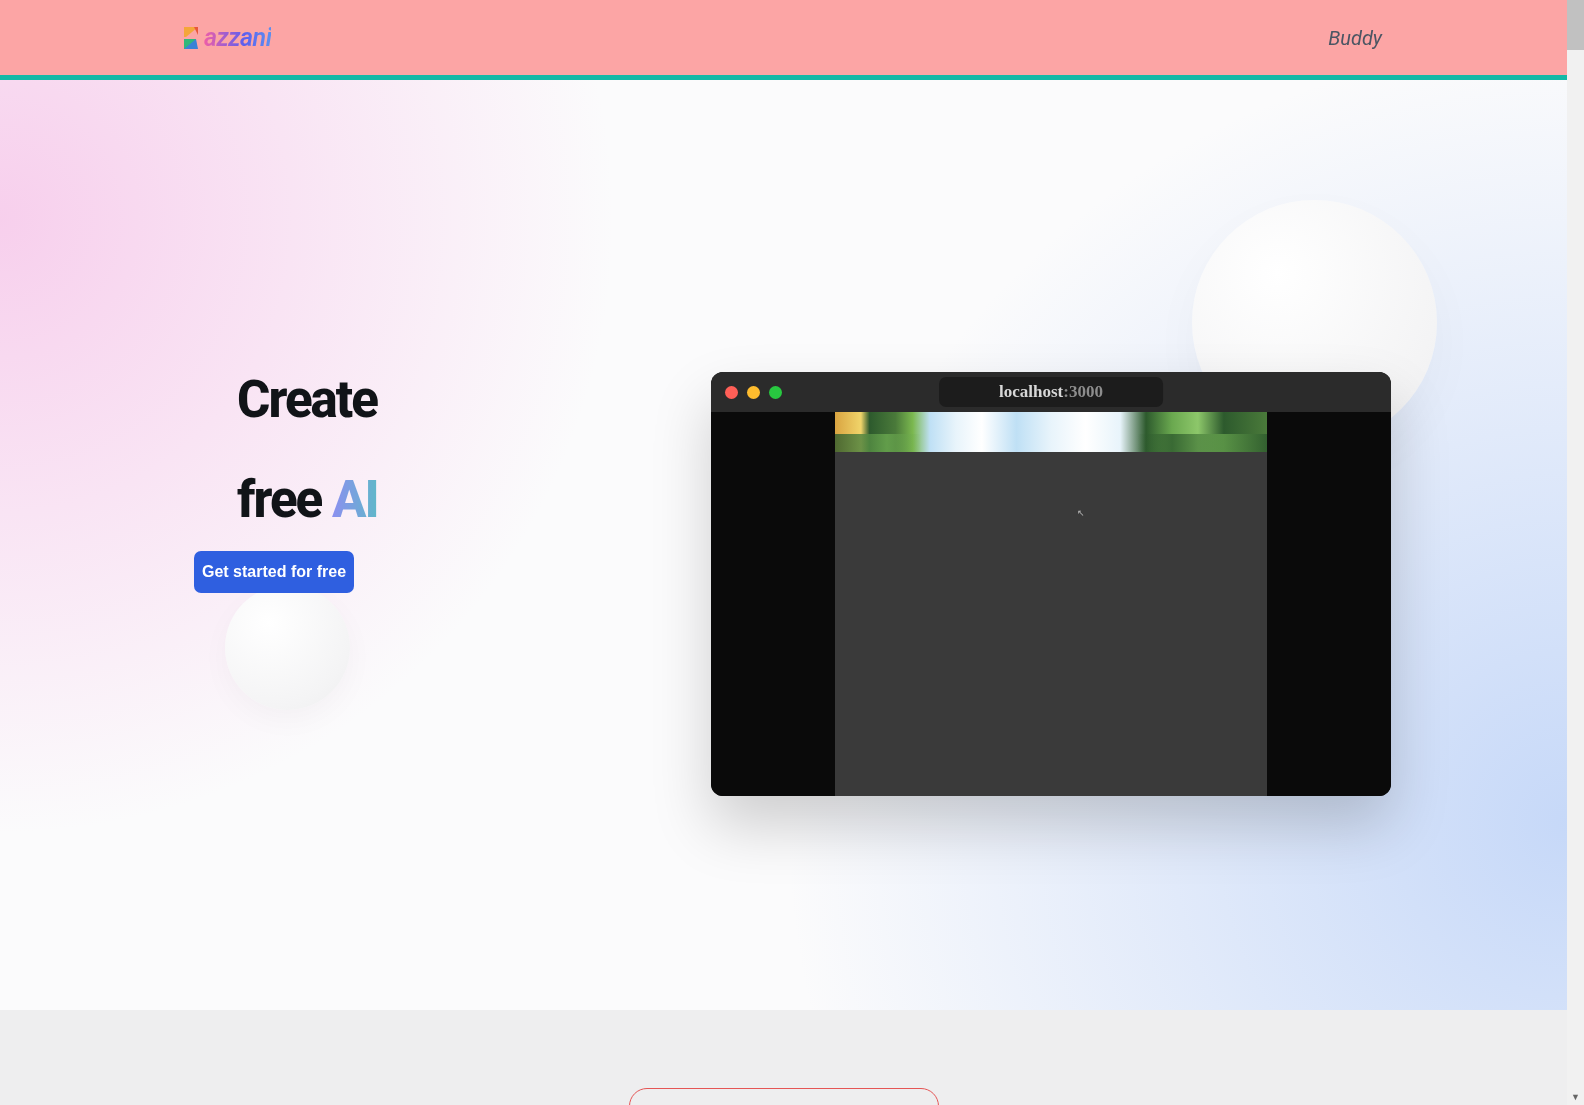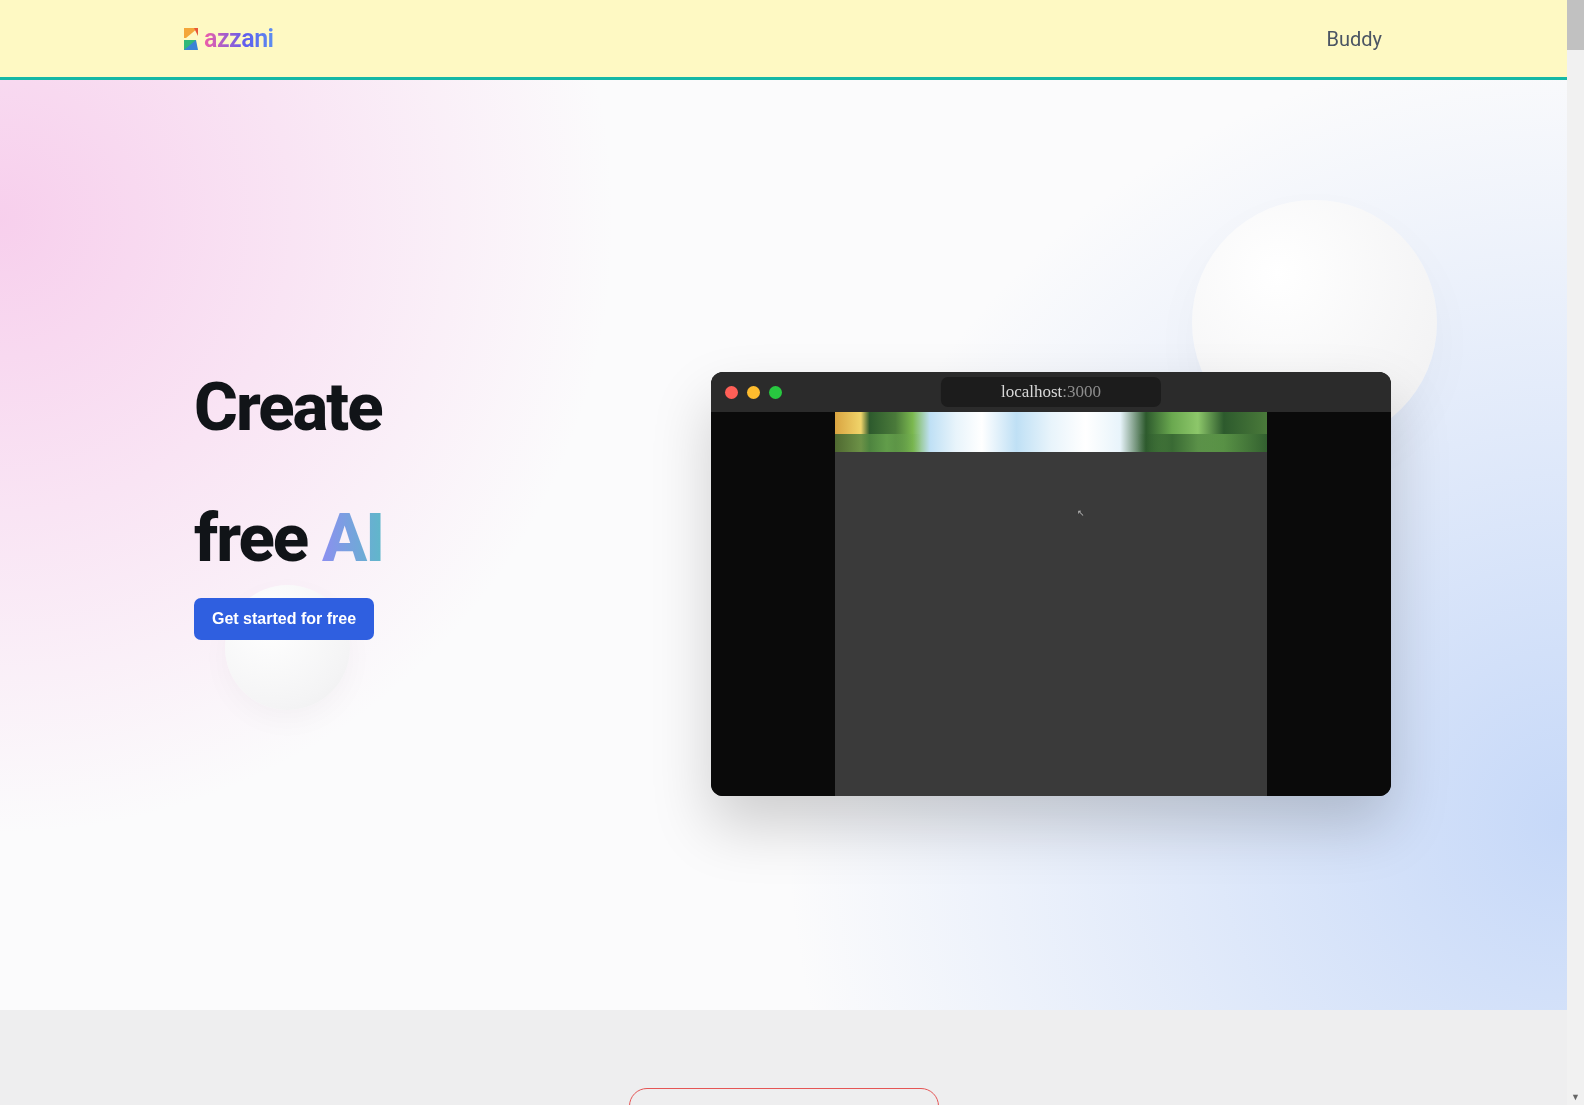--- a/index.html
+++ b/index.html
@@ -43,28 +43,29 @@
   width: 17px; height: 17px;
   font-size: 9px;
   display: flex; align-items: center; justify-content: center;
   color: #666;
 }
 
 
 .header {
   height: 80px;
   width: calc(100% - 17px);
-  background: #fef9c3;
-  border-bottom: 3px solid #14b8a6;
+  background: #fca5a5;
+  border-bottom: 5px solid #14b8a6;
   display: flex;
   align-items: center;
   justify-content: space-between;
   padding: 0 185px 0 180px;
   position: relative;
   z-index: 10;
+  font-style: italic;
 }
 .logo {
   display: flex;
   align-items: center;
   gap: 2px;
 }
 .logo-mark {
   width: 22px;
   height: 26px;
   position: relative;
@@ -118,25 +119,26 @@
 }
 
 .hero-content {
   position: absolute;
   left: 194px;
   top: 295px;
   width: 440px;
   z-index: 5;
 }
 .hero-title {
-  font-size: 67px;
+  font-size: 51px;
   font-weight: 800;
   line-height: 0.98;
   color: #111418;
   letter-spacing: -2px;
+  margin-left: 43px;
 }
 .hero-title .gradient1 {
   background: linear-gradient(90deg, #ef5da8 0%, #7c6cef 70%, #5d8fef 100%);
   -webkit-background-clip: text;
   background-clip: text;
   -webkit-text-fill-color: transparent;
   display: inline-block;
 }
 .hero-title .gradient2 {
   background: linear-gradient(90deg, #8c8ff0 0%, #5fb8c9 100%);
@@ -152,21 +154,21 @@
   line-height: 1.4;
   color: #4b5563;
 }
 .cta {
   margin-top: 26px;
   display: inline-block;
   background: #2f5fe0;
   color: #ffffff;
   font-size: 16px;
   font-weight: 600;
-  padding: 12px 18px;
+  padding: 12px 8px;
   border-radius: 7px;
   border: none;
   cursor: pointer;
 }
 
 
 .browser {
   position: absolute;
   left: 711px;
   top: 292px;
@@ -195,20 +197,21 @@
   position: absolute;
   left: 50%;
   transform: translateX(-50%);
   background: #1c1c1c;
   color: #d8d8d8;
   font-size: 17px;
   padding: 5px 60px;
   border-radius: 7px;
   font-family: ui-sans-serif, -apple-system;
   white-space: nowrap;
+  font-weight: bold;
 }
 .address-bar .dim { color: #8d8d8d; }
 .browser-body {
   height: calc(100% - 40px);
   background: #0a0a0a;
   display: flex;
   justify-content: center;
   position: relative;
 }
 .viewport {

